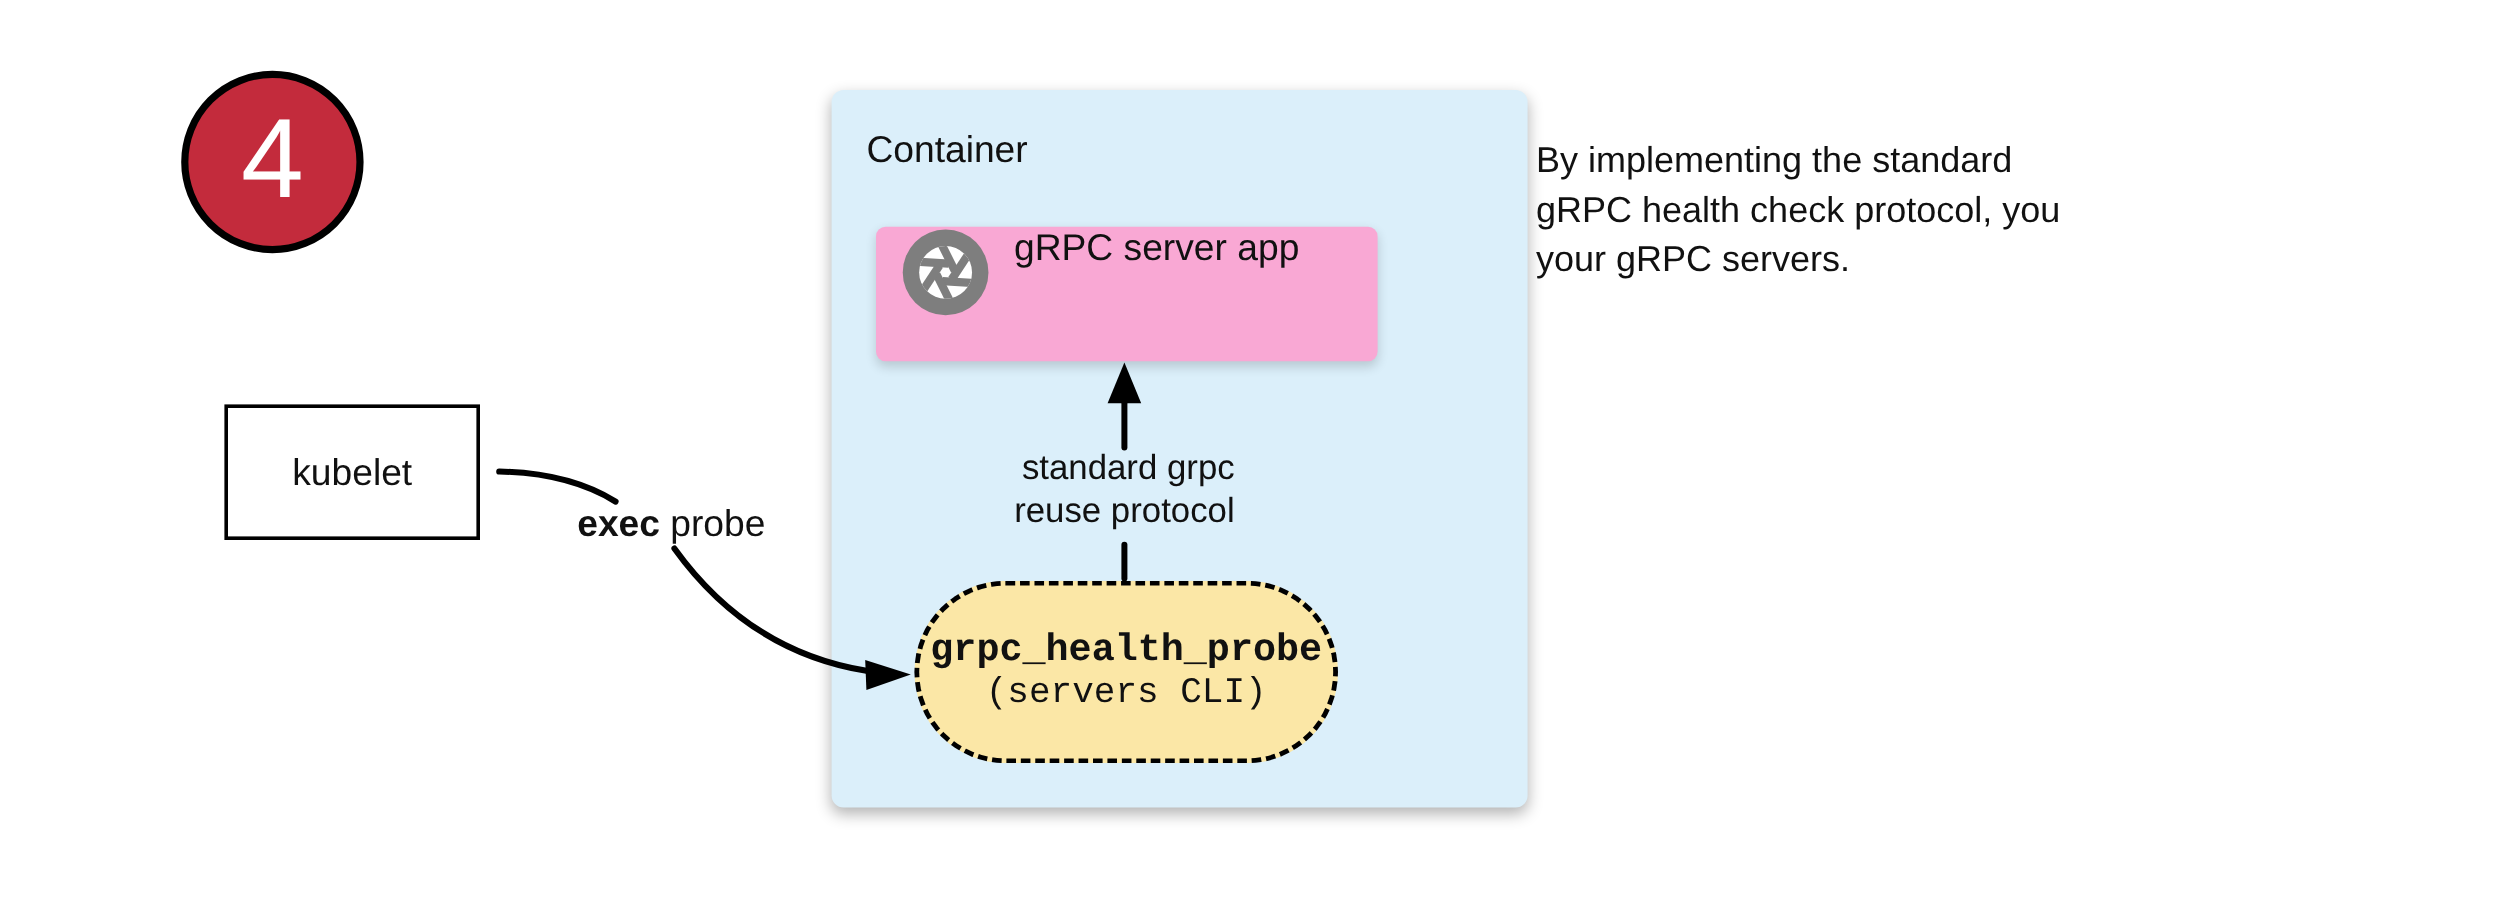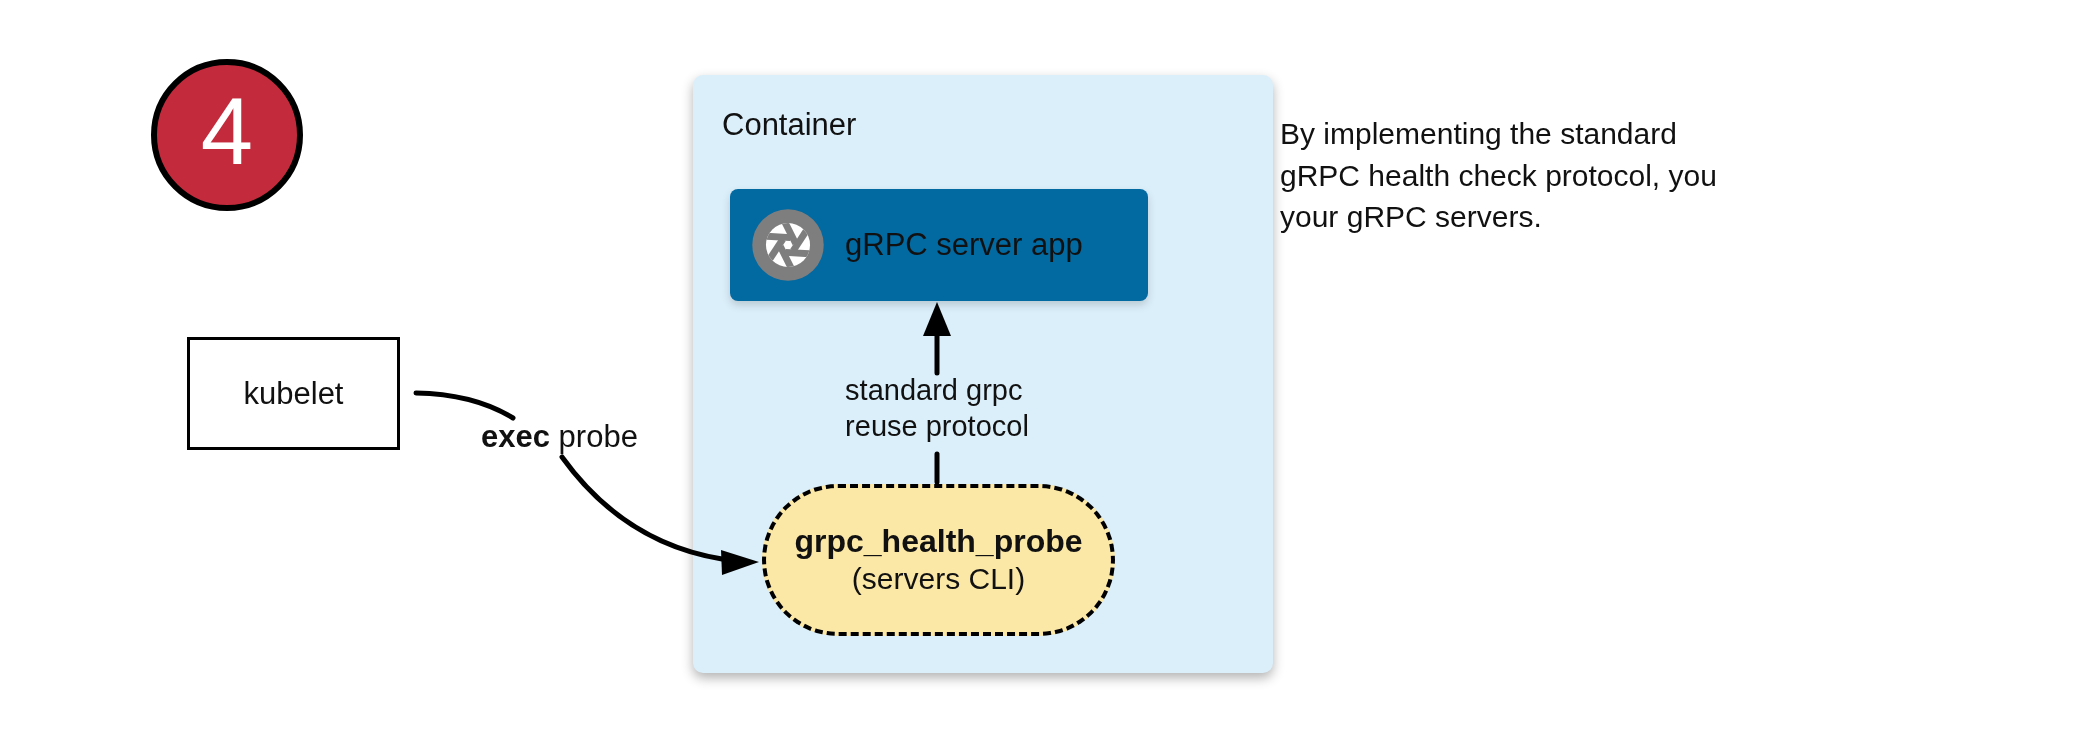--- a/index.html
+++ b/index.html
@@ -40,42 +40,42 @@
   .container-box {
     left:693px; top:75px; width:580px; height:598px;
     background:var(--container-blue,#DBEFFA);
     border-radius:10px;
     box-shadow:0 5px 12px rgba(0,0,0,0.30);
   }
   .container-title { left:29px; top:32px; font-size:31px; }
 
   .server-box {
     left:37px; top:114px; width:418px; height:112px;
-    background:#0369a1; border-radius:8px;
+    background:#f9a8d4; border-radius:8px;
     box-shadow:0 4px 9px rgba(0,0,0,0.16);
-    display:flex; align-items:center;
+    display:flex; 
     padding-left:20px; box-sizing:border-box; gap:19px;
     font-size:31px;
   }
   .aperture { width:76px; height:76px; flex:0 0 auto; }
 
   .probe-pill {
     left:69px; top:409px; width:353px; height:152px;
     background:var(--probe-yellow,#FBE7A6);
     border:4px dashed #000; border-radius:80px;
     box-sizing:border-box;
     display:flex; flex-direction:column; justify-content:center;
-    font-size:30px; line-height:37px; text-align:center;
+    font-size:30px; line-height:37px; text-align:center;font-family:Liberation Mono, monospace;
   }
   .probe-name { font-weight:bold; font-size:32px; }
 
   
   .hp-label {
     left:937px; top:372px; transform:translateX(-50%);
-    text-align:left; font-size:29px; line-height:36px; white-space:nowrap;
+    text-align:right; font-size:29px; line-height:36px; white-space:nowrap;
   }
 
   
   .note { left:1280px; top:113px; font-size:30px; line-height:41.5px; white-space:nowrap; }
 
   .overlay { left:0; top:0; width:2100px; height:750px; pointer-events:none; }
 </style>
 </head>
 <body>
 

